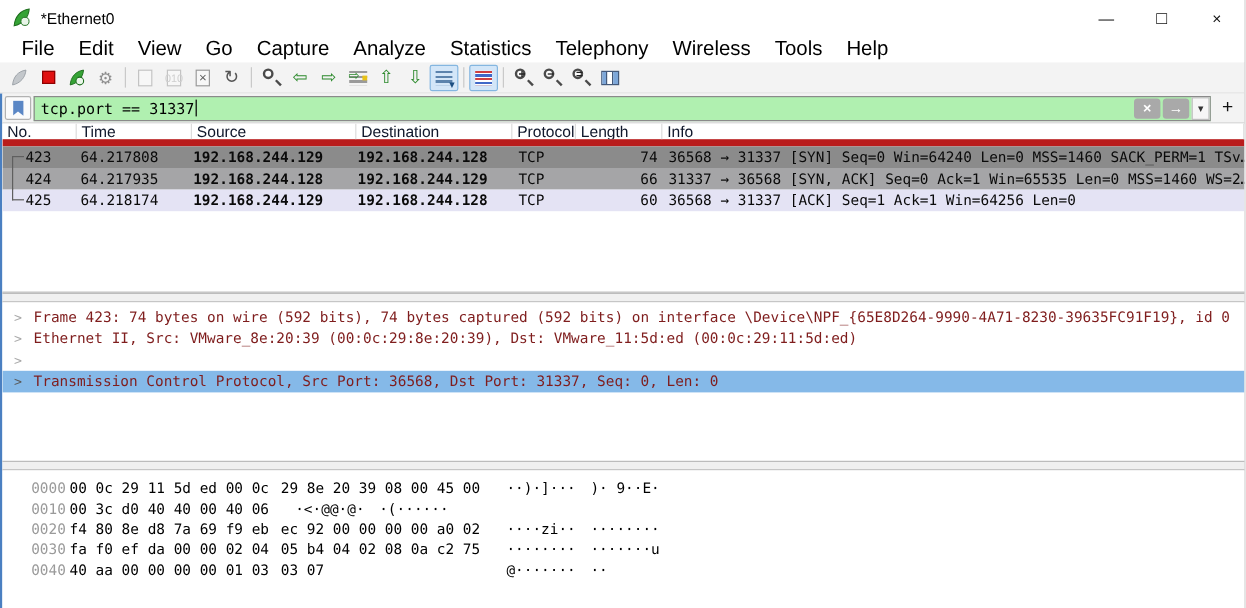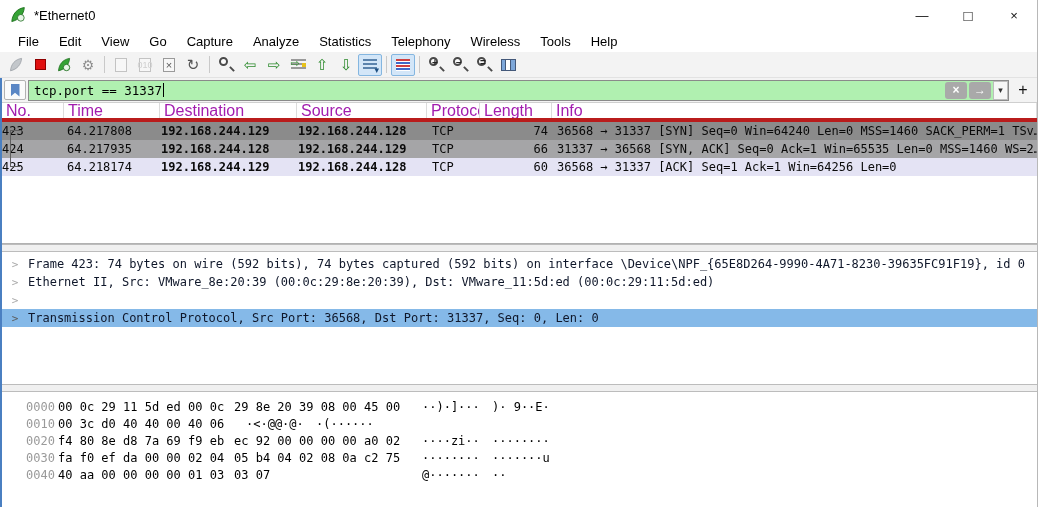--- a/index.html
+++ b/index.html
@@ -14,21 +14,21 @@
   .app-icon { width:18px; height:18px; margin-right:7px; }
   .window-title { font-size:13px; color:#000; }
   .win-controls { margin-left:auto; display:flex; height:100%; }
   .win-btn { width:46px; height:100%; display:flex; align-items:center; justify-content:center;
              font-size:13px; color:#111; cursor:default; }
   .win-btn.max { font-size:15px; }
 
   
   .menubar { height:22px; display:flex; align-items:center; padding-left:8px;
              background:#fff; flex:0 0 auto; }
-  .menu-item { font-size:13px; color:#000; padding:2px 10px;text-align:right; }
+  .menu-item { font-size:17px; color:#000; padding:2px 10px;text-align:right; }
 
   
   .toolbar { height:26px; display:flex; align-items:center; padding-left:4px;
              background:#f3f3f3; border-bottom:1px solid #e2e2e2; flex:0 0 auto; }
   .tb-btn { width:24px; height:22px; display:flex; align-items:center; justify-content:center;
             position:relative; border:1px solid transparent; border-radius:2px; }
   .tb-btn.toggled { background:#d3e6f8; border-color:#84b6e0; }
   .tb-sep { width:1px; height:17px; background:#c9c9c9; margin:0 4px; }
   .stop-sq { width:11px; height:11px; background:#e01010; border:1px solid #8e0000; }
   .glyph-green { color:#2e8b2e; font-size:15px; line-height:1; }
@@ -78,48 +78,48 @@
             display:flex; align-items:center; justify-content:center;
             font-size:9px; color:#333; margin-right:0; }
   .add-btn { width:20px; height:20px; display:flex; align-items:center; justify-content:center;
              font-size:16px; color:#111; margin-left:4px; }
 
   
   .mono { font-family:"DejaVu Sans Mono", monospace; }
   .packet-pane { height:141px; background:#fff; border-bottom:1px solid #b2b2b2;
                  flex:0 0 auto; overflow:hidden; }
   .pl-grid { display:grid; grid-template-columns:62px 96px 137px 130px 53px 72px 1fr; }
-  .pl-header { height:19px; align-items:center; border-bottom:4px solid #b91c1c;
-               background:#fff; font-size:16px; color:#a21caf; }
+  .pl-header { height:19px; align-items:center; border-bottom:6px solid #b91c1c;
+               background:#fff; font-size:13px; color:#0f172a; }
   .pl-header > div { padding-left:4px; border-right:1px solid #dcdcdc; height:100%;
                      display:flex; align-items:center; overflow:hidden; }
   .pl-row { height:18px; align-items:center; font-size:12px; color:#0a0a0a; position:relative; }
   .pl-row > div { overflow:hidden; white-space:pre; }
-  .cell-no { text-align:left; padding-right:2px; }
+  .cell-no { text-align:center; padding-right:2px; }
   .cell-time { padding-left:3px; } .cell-src, .cell-dst { padding-left:1px;font-weight:bold; }
   .cell-proto { padding-left:5px; } .cell-len { text-align:right; padding-right:4px; }
   .cell-info { padding-left:5px; }
   .row-syn-sel { background:#8b8b8b; }
   .row-syn     { background:#a5a5a7; }
   .row-tcp     { background:#e4e3f4; }
   .br { position:absolute; left:8px; width:10px; }
   .br-top { top:8px; bottom:-1px; border-left:1px solid #5f5f5f; border-top:1px solid #5f5f5f; }
   .br-mid { top:0; bottom:0; border-left:1px solid #5f5f5f; }
   .br-bot { top:-1px; height:10px; border-left:1px solid #5f5f5f; border-bottom:1px solid #5f5f5f; }
 
   
   .splitter { height:8px; background:#f0f0f0; border-top:1px solid #bcbcbc;
               border-bottom:1px solid #bcbcbc; flex:0 0 auto; }
 
   
   .details-pane { height:132px; background:#fff; overflow:hidden; flex:0 0 auto; padding-top:3px; }
   .detail-row { height:18px; display:flex; align-items:center; font-size:12px; white-space:pre; }
   .detail-row .chev { width:26px; text-align:center; color:#a9a9a9; font-size:11px; flex:0 0 auto; }
   .detail-row.selected { background:#85b9e8; }
-  .detail-text { color:#0f172a; }
+  .detail-text { color:#7f1d1d; }
 
   
   .hex-pane { flex:1; background:#fff; padding-top:6px; overflow:hidden; min-height:0; }
   .hex-row { height:17px; display:flex; font-size:12px; white-space:pre; align-items:center; }
   .hex-offset { width:46px; padding-left:24px; color:#9a9a9a; flex:0 0 auto; }
   .hex-g1 { width:170px; margin-left:10px; flex:0 0 auto; }
   .hex-g2 { width:170px; margin-left:6px; flex:0 0 auto; }
   .ascii-g1 { width:62px; margin-left:18px; flex:0 0 auto; }
   .ascii-g2 { margin-left:8px; }
 </style>
@@ -266,22 +266,22 @@
           <span class="dd-btn">▾</span>
         </div>
       </div>
       <span class="add-btn">+</span>
     </div>
 
     <div class="packet-pane mono">
       <div class="pl-grid pl-header" style="font-family:'Liberation Sans',sans-serif">
         <div>No.</div>
         <div>Time</div>
+        <div>Source</div>
         <div>Destination</div>
-        <div>Source</div>
         <div>Protocol</div>
         <div>Length</div>
         <div>Info</div>
       </div>
 
       <div class="pl-grid pl-row row-syn-sel">
         <span class="br br-top"></span>
         <div class="cell-no">423</div>
         <div class="cell-time">64.217808</div>
         <div class="cell-src">192.168.244.129</div>

